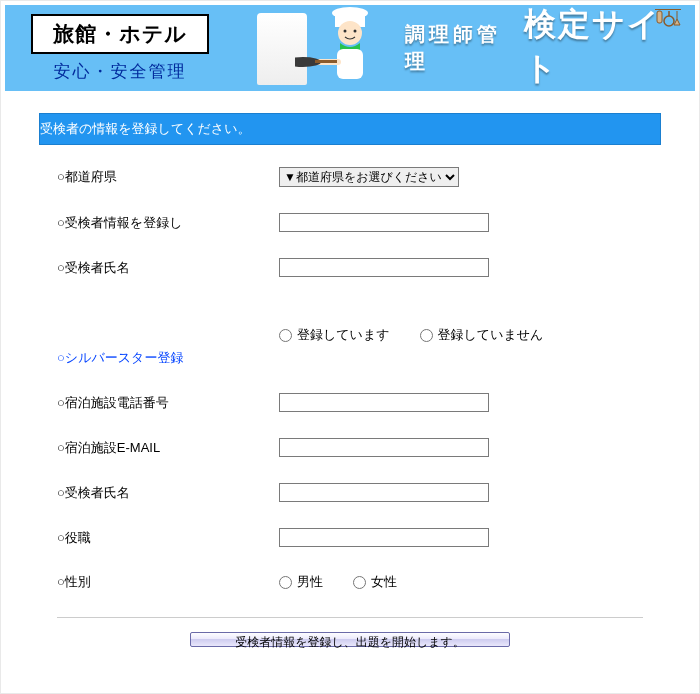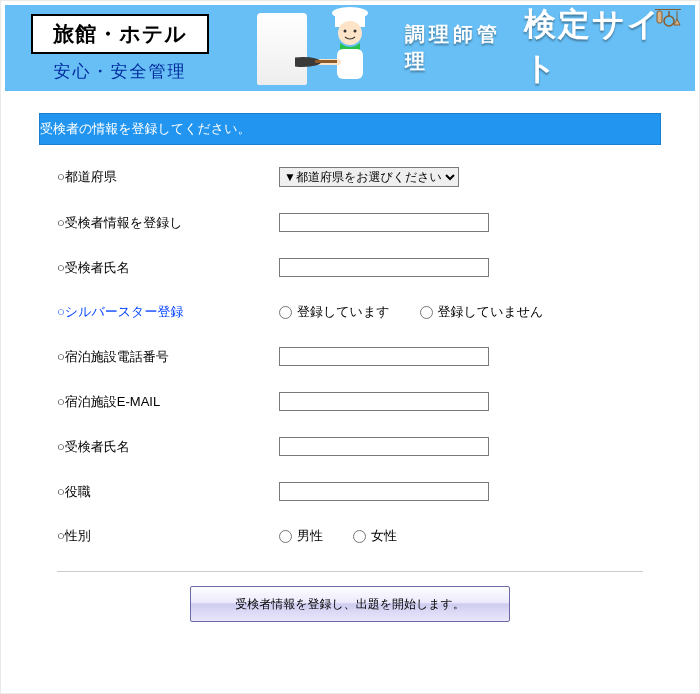--- a/index.html
+++ b/index.html
@@ -94,21 +94,21 @@
   }
   .row {
     display: flex;
     align-items: center;
     margin-bottom: 26px;
   }
   .row .label {
     width: 190px;
     font-size: 13px;
   }
-  .row .label.link { color: #0645ff; }
+  .row .label.link { color: #0645ff; margin-top: 46px; }
   .row .field { flex: 1; padding-left: 32px; }
   input[type=text] {
     width: 210px;
     height: 19px;
     border: 1px solid #7a7a7a;
     padding: 1px 2px;
     font-size: 12px;
   }
   select {
     border: 1px solid #7a7a7a;
@@ -120,21 +120,21 @@
   .radio-item { display: flex; align-items: center; gap: 2px; }
   .radio-item input { margin: 0 3px 0 0; }
   .divider {
     border: none;
     border-top: 1px solid #ccc;
     margin: 4px 18px 14px 18px;
   }
   .submit-wrap { text-align: center; }
   .submit-btn {
     width: 320px;
-    height: 36px;
+    height: 15px;
     font-size: 12px;
     color: #000;
     border: 1px solid #6a6aa8;
     border-radius: 2px;
     background: linear-gradient(#fdfdff 0%, #eceafc 45%, #cfcdf0 50%, #e9e7fb 100%);
     cursor: pointer;
   }
 </style>
 </head>
 <body>

